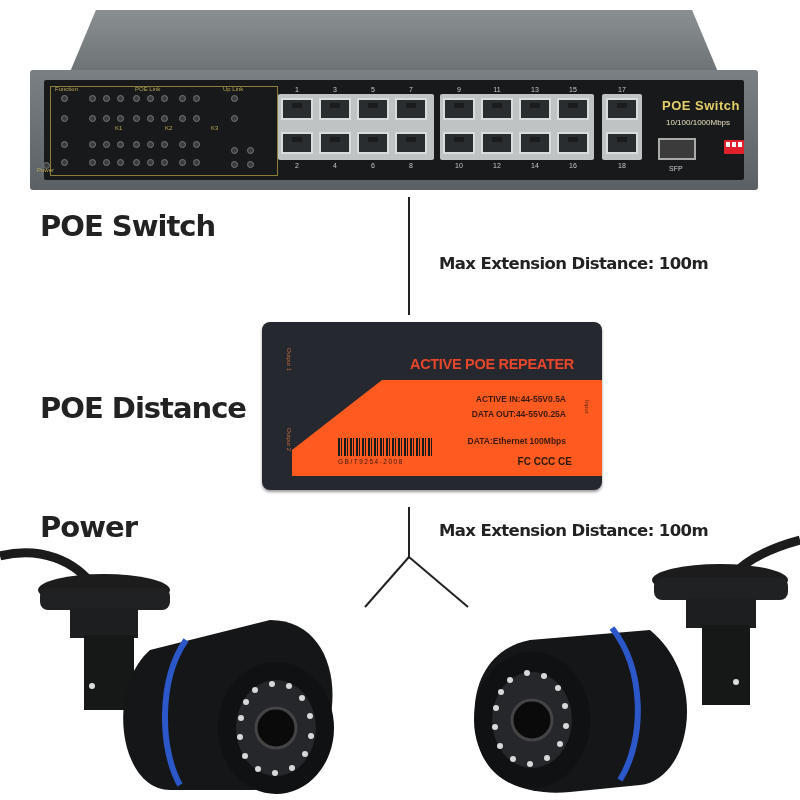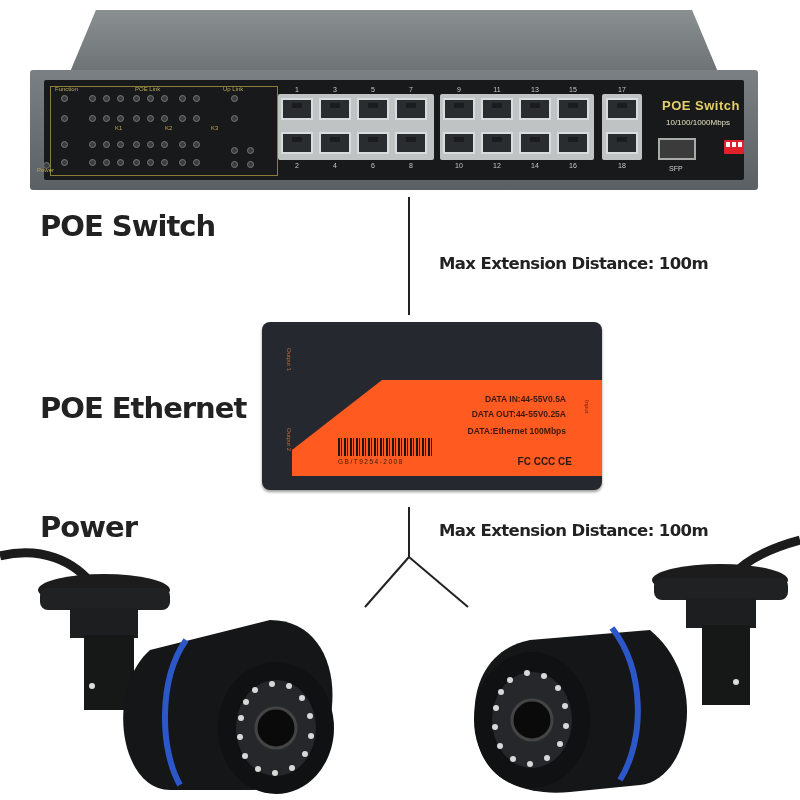--- a/index.html
+++ b/index.html
@@ -179,29 +179,30 @@
     <i style="left:2px"></i>
       <i style="left:8px"></i>
       <i style="left:14px"></i>
   </div>
 </div>
 
 <div class="vline" style="left:408px;top:197px;height:118px"></div>
 <span class="lbl" style="left:40px;top:209px">POE Switch</span>
 <span class="dist" style="left:439px;top:254px">Max Extension Distance: 100m</span>
 
-<span class="lbl" style="left:40px;top:391px">POE Ethernet</span>
+<span class="lbl" style="left:40px;top:391px">POE Distance</span>
 
 <div class="abs ext">
   <span class="ext-side" style="left:30px;top:26px">Output 1</span>
   <span class="ext-side" style="left:30px;top:106px">Output 2</span>
+  <span class="ext-title">ACTIVE POE REPEATER</span>
   <div class="ext-orange"></div>
-  <span class="ext-spec" style="top:72px">DATA IN:44-55V0.5A</span>
+  <span class="ext-spec" style="top:72px">ACTIVE IN:44-55V0.5A</span>
   <span class="ext-spec" style="top:87px">DATA OUT:44-55V0.25A</span>
-  <span class="ext-spec" style="top:104px">DATA:Ethernet 100Mbps</span>
+  <span class="ext-spec" style="top:114px">DATA:Ethernet 100Mbps</span>
   <span class="ext-side" style="left:328px;top:78px;color:#5a2a12">Input</span>
   <div class="barcode"></div>
   <span class="barcode-num">GB/T9254-2008</span>
   <span class="cert">FC  CCC  CE</span>
 </div>
 
 <svg class="abs" style="left:360px;top:505px" width="110" height="105">
   <line x1="49" y1="2" x2="49" y2="52" stroke="#222" stroke-width="2"></line>
   <line x1="49" y1="52" x2="5" y2="102" stroke="#222" stroke-width="2"></line>
   <line x1="49" y1="52" x2="108" y2="102" stroke="#222" stroke-width="2"></line>

